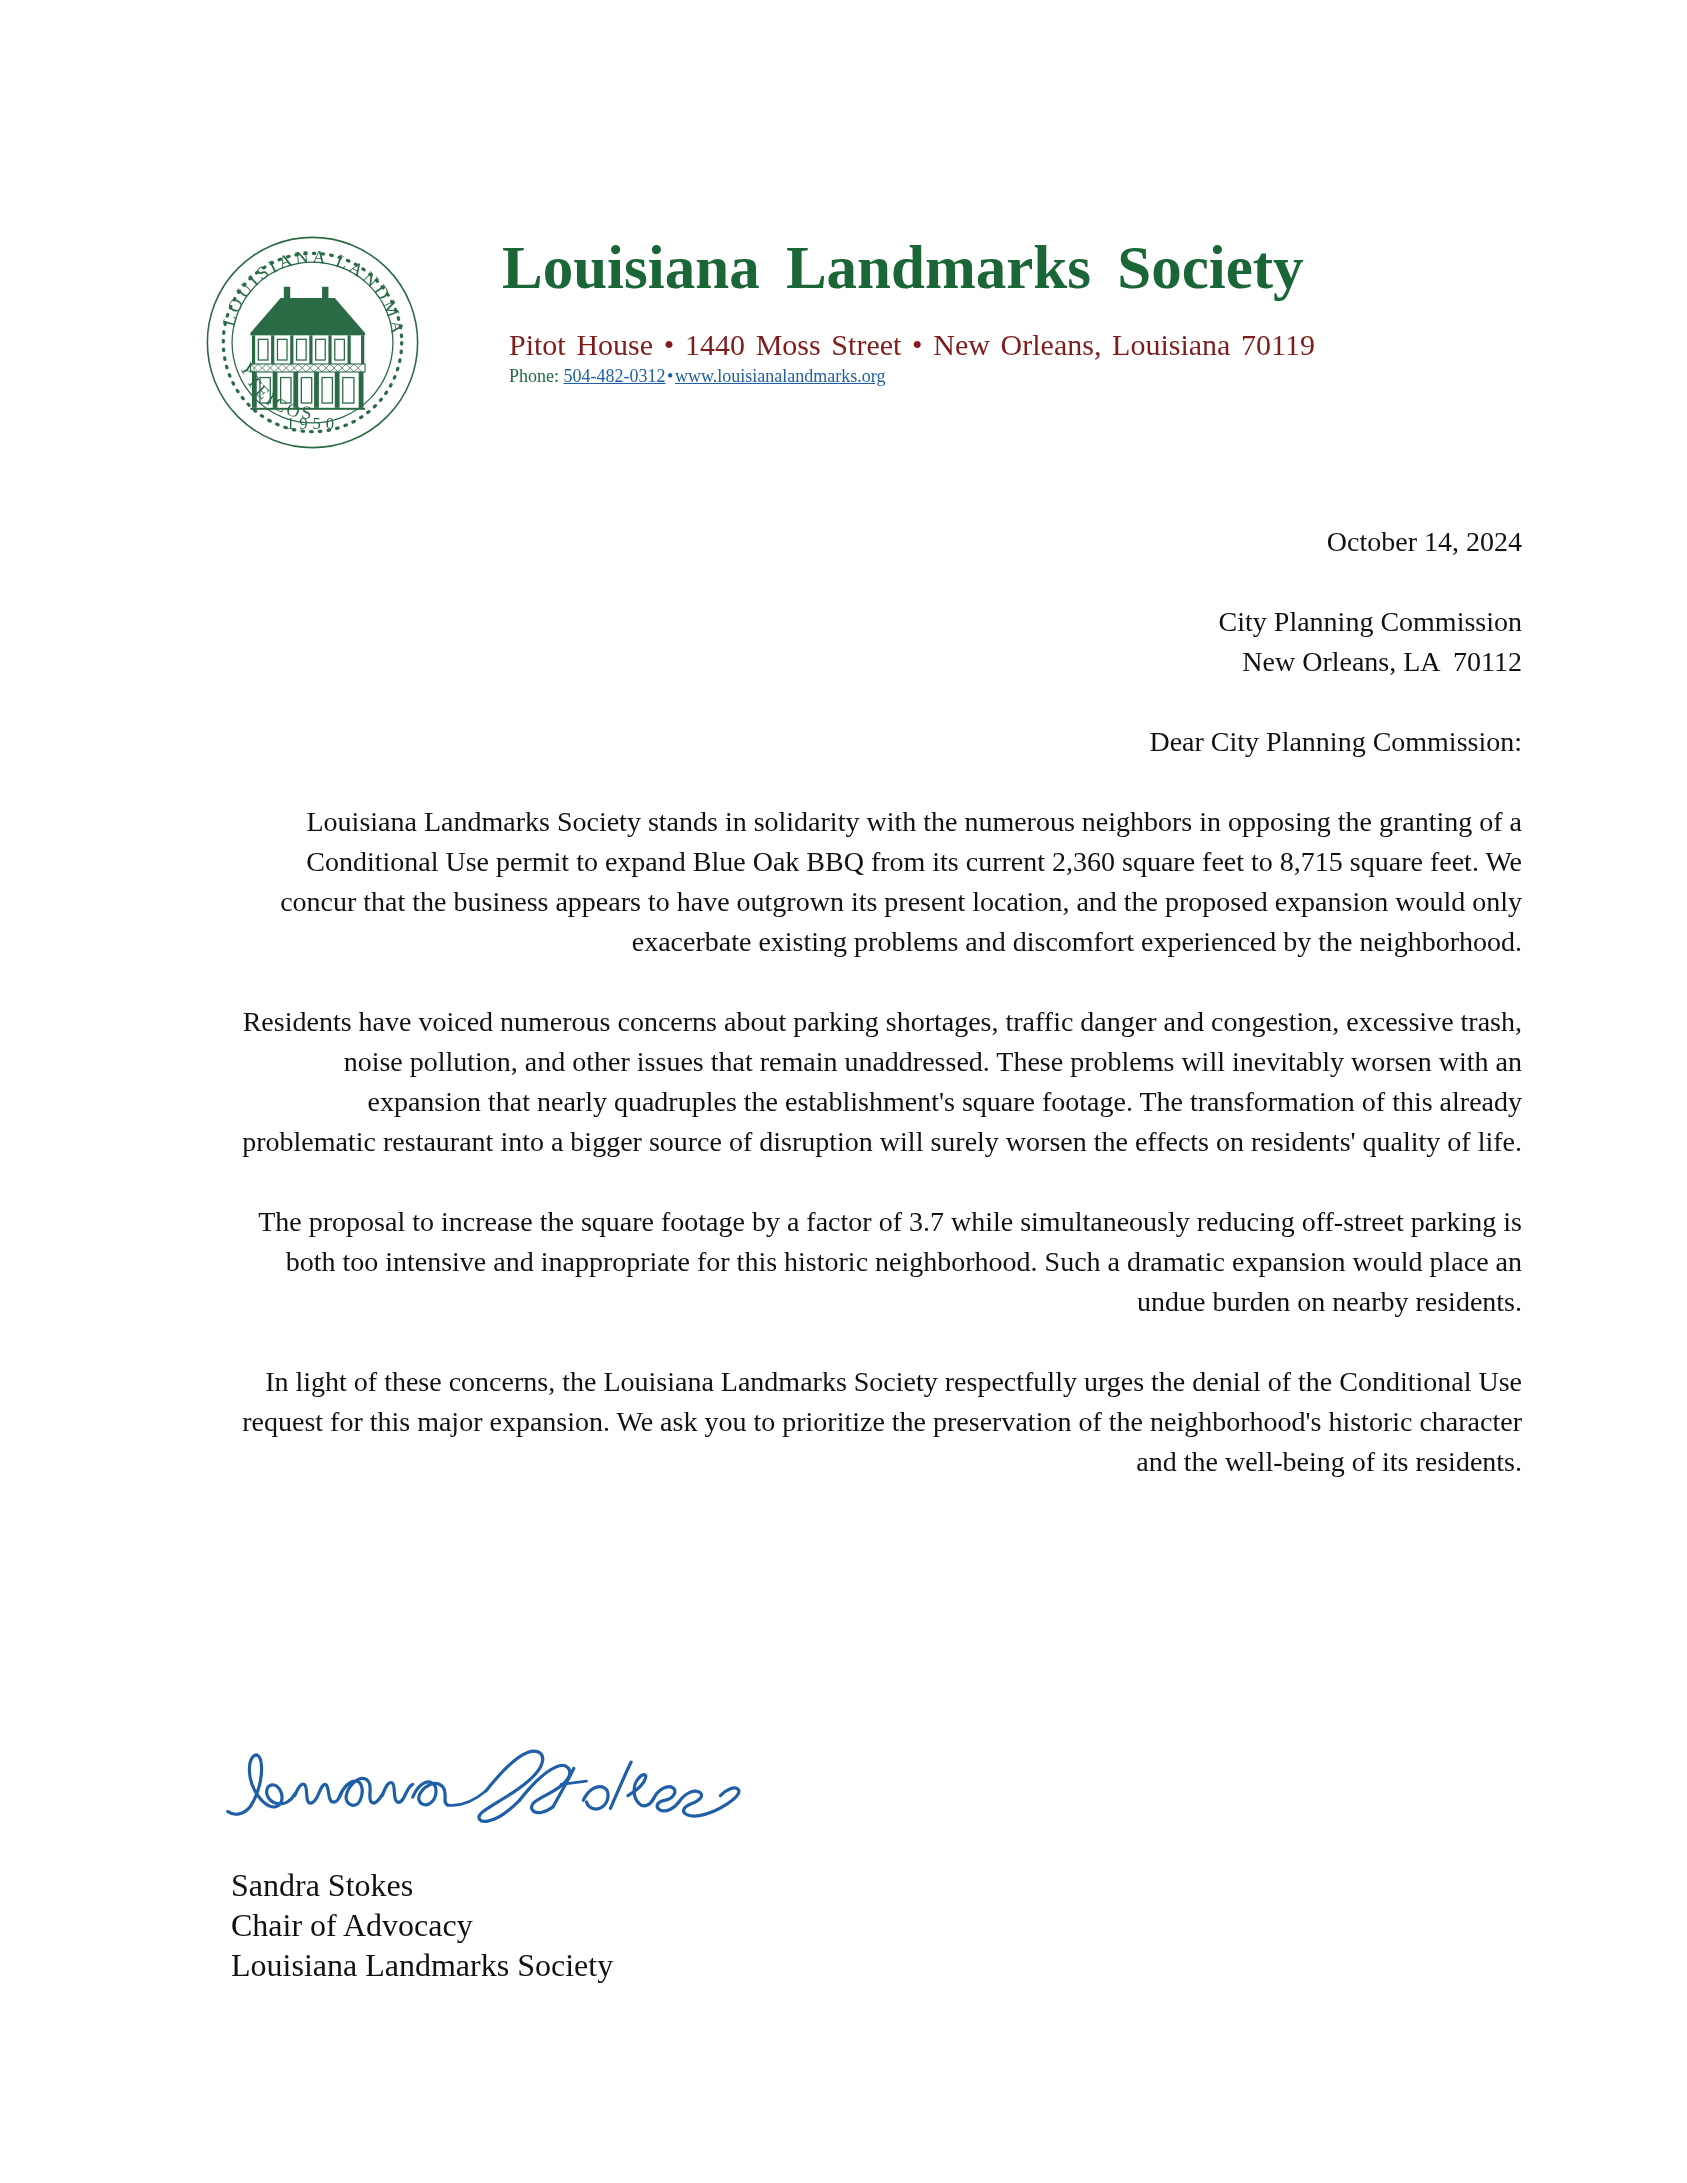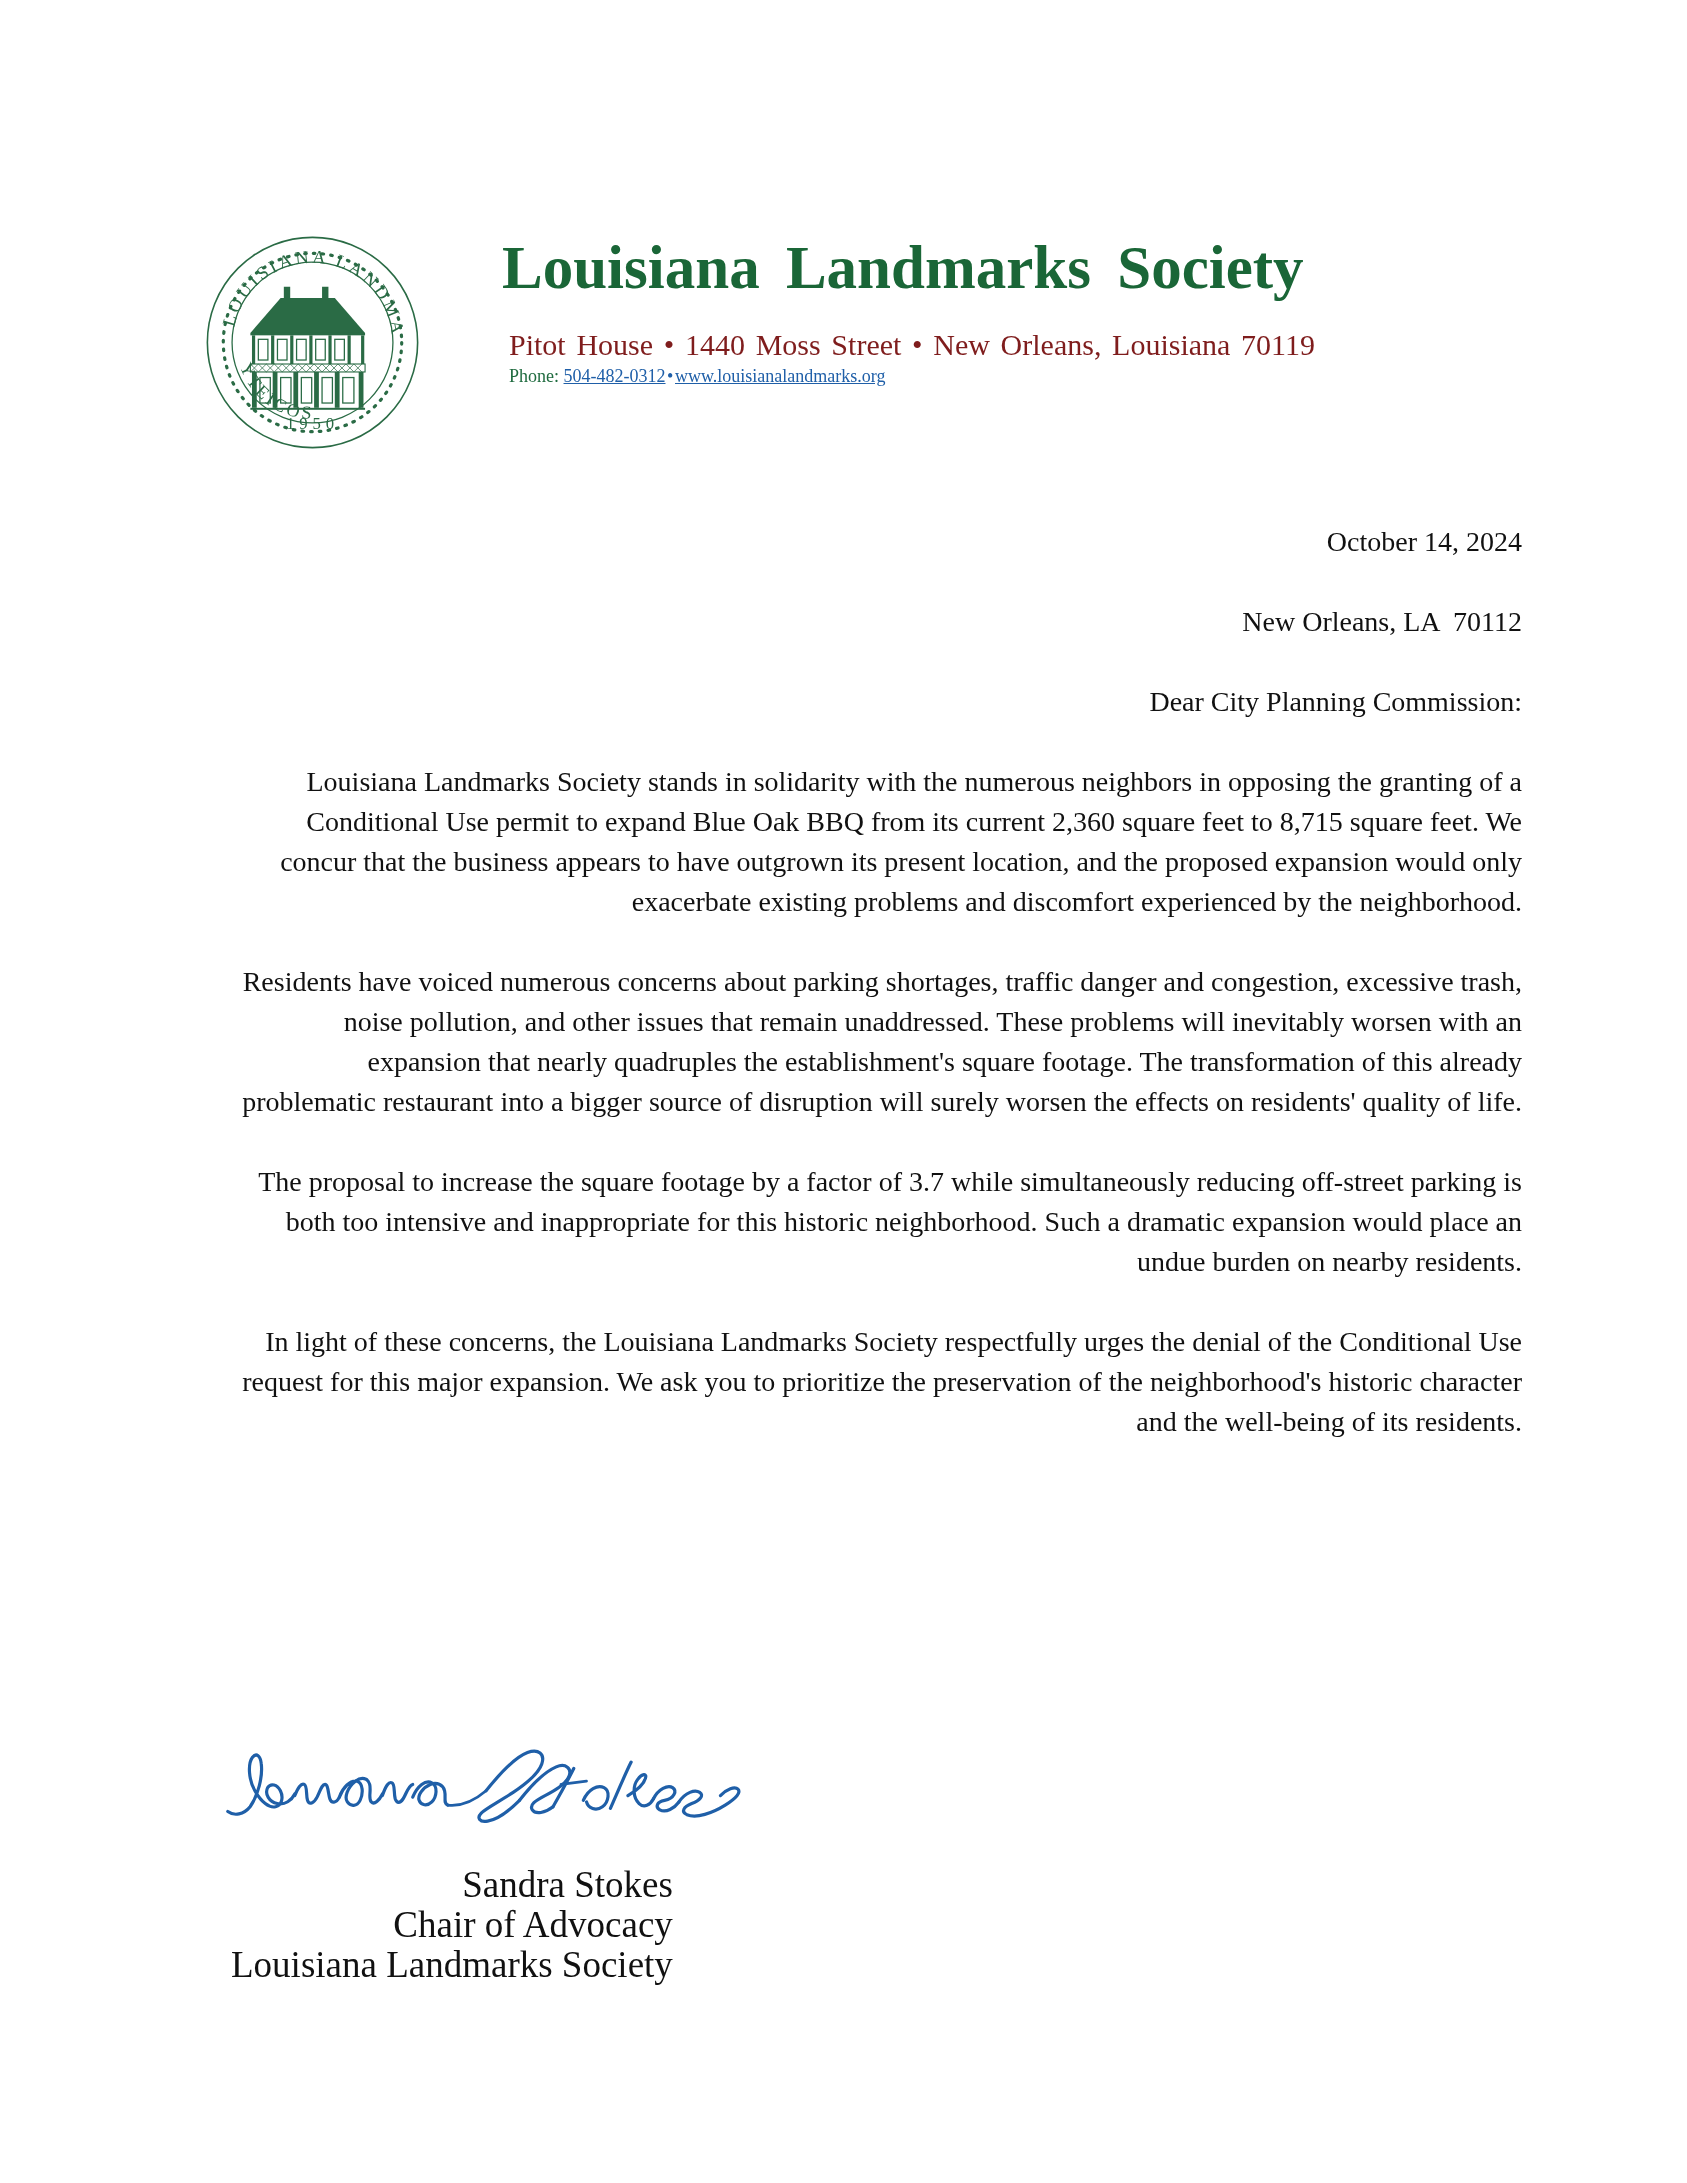--- a/index.html
+++ b/index.html
@@ -116,24 +116,23 @@
     top: 1738px;
     width: 558px;
     height: 96px;
   }
   .sig-svg { display: block; }
 
   .sig-name-block {
     position: absolute;
     left: 231px;
     top: 1865px;
-    font-size: 37px;
+    font-size: 32px;
     line-height: 40px;
     color: #111111;
-    text-align: right;
   }
 </style>
 </head>
 <body>
 
 <div class="page">
 
   <div class="letterhead">
 
     <div class="seal">
@@ -221,20 +220,21 @@
     <div class="contact-line-1">Pitot House  • 1440 Moss Street • New Orleans,  Louisiana  70119</div>
 
     <div class="contact-line-2"><span>Phone: </span><span class="lnk">504-482-0312</span><span class="sep">•</span><span class="lnk">www.louisianalandmarks.org</span></div>
   </div>
 
   <div class="body-block">
 
     <div class="date-line line">October 14, 2024</div>
 
     <div class="addr-block">
+      <div class="line">City Planning Commission</div>
       <div class="line">New Orleans, LA  70112</div>
     </div>
 
 
     <div class="salutation line">Dear City Planning Commission:</div>
 
     <div class="para">Louisiana Landmarks Society stands in solidarity with the numerous neighbors in opposing the granting of a Conditional Use permit to expand Blue Oak BBQ from its current 2,360 square feet to 8,715 square feet. We concur that the business appears to have outgrown its present location, and the proposed expansion would only exacerbate existing problems and discomfort experienced by the neighborhood.</div>
 
     <div class="para">Residents have voiced numerous concerns about parking shortages, traffic danger and congestion, excessive trash, noise pollution, and other issues that remain unaddressed. These problems will inevitably worsen with an expansion that nearly quadruples the establishment's square footage. The transformation of this already problematic restaurant into a bigger source of disruption will surely worsen the effects on residents' quality of life.</div>
 

